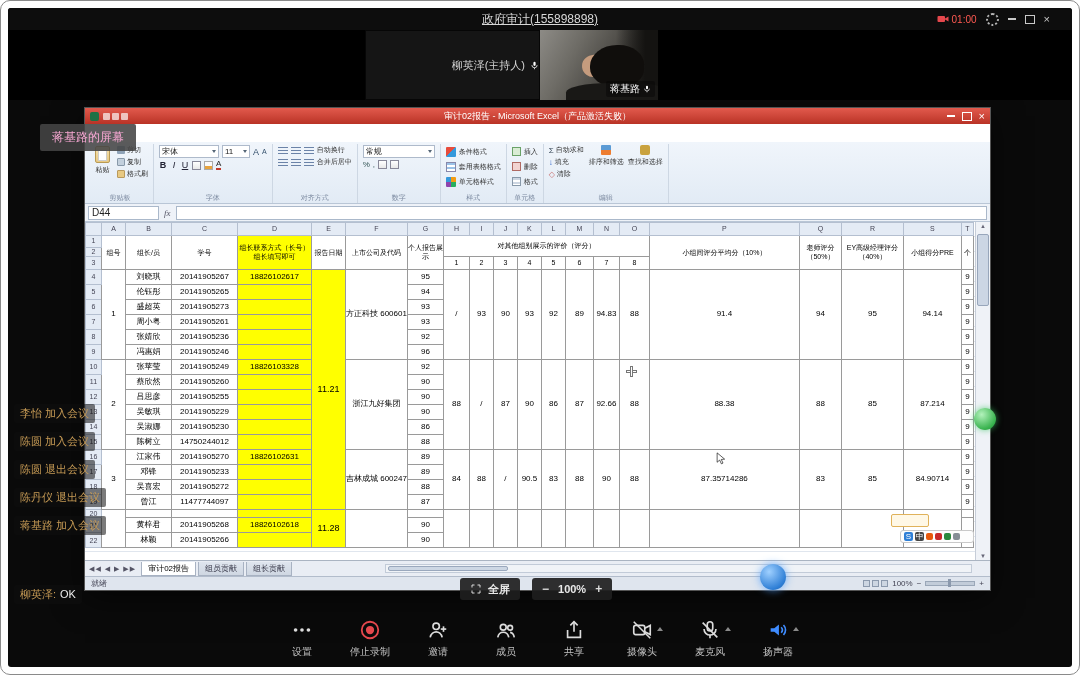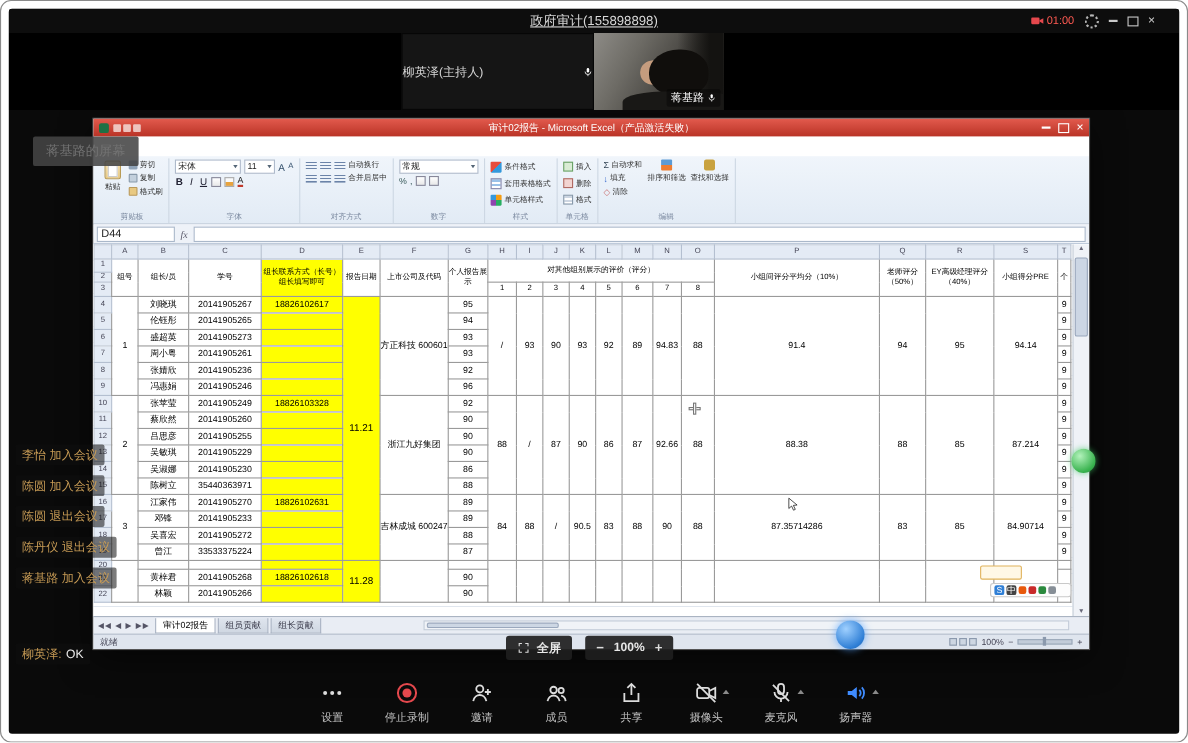--- a/index.html
+++ b/index.html
@@ -15,21 +15,21 @@
   .rec svg{width:12px;height:10px;}
   .gear{width:9px;height:9px;border:2px dotted #b5b5b5;border-radius:50%;}
   .glyph-min{width:8px;height:2px;background:#c9c9c9;}
   .glyph-max{width:8px;height:7px;border:1px solid #c9c9c9;}
   .glyph-close{color:#c9c9c9;font-size:11px;line-height:11px;}
   .glyph-close::before{content:"×";}
 
   
   .videostrip{position:absolute;top:22px;left:0;right:0;height:70px;background:#000;z-index:2;}
   .host-panel{position:absolute;left:357px;top:0;width:175px;height:70px;background:#151515;border:1px solid #060606;
-              display:flex;align-items:center;justify-content:space-between;gap:5px;box-sizing:border-box;}
+              display:flex;align-items:center;justify-content:flex-end;gap:5px;box-sizing:border-box;}
   .host-label{color:#d5d5d5;font-size:11px;}
   .webcam{position:absolute;left:532px;top:0;width:118px;height:70px;overflow:hidden;
           background:linear-gradient(120deg,#8d8b86 0%,#6d6b65 30%,#403e3a 65%,#21201d 100%);}
   .webcam::before{content:"";position:absolute;right:0;top:0;width:36%;height:100%;background:linear-gradient(90deg,transparent,#141311 70%);}
   .cam-face{position:absolute;left:36%;top:36%;width:19%;height:32%;background:#c59c7e;border-radius:55% 45% 45% 55%;transform:rotate(-8deg);}
   .cam-hair{position:absolute;left:42%;top:22%;width:46%;height:60%;background:#100e0c;border-radius:50% 46% 42% 46%;}
   .cam-body{position:absolute;left:22%;bottom:-4px;width:82%;height:30%;background:#191816;border-radius:45% 30% 0 0;}
   .cam-label{position:absolute;right:3px;bottom:3px;display:flex;align-items:center;gap:3px;color:#fff;font-size:10px;
              text-shadow:0 1px 2px #000;background:rgba(0,0,0,.35);padding:1px 4px;border-radius:2px;}
 
@@ -145,21 +145,21 @@
   .xl-status{position:absolute;left:0;right:0;bottom:0;height:14px;background:#dfe5ee;border-top:1px solid #b2bccb;
              display:flex;align-items:center;font-size:8px;color:#445;padding:0 6px;box-sizing:border-box;}
   .st-right{margin-left:auto;display:flex;align-items:center;gap:4px;}
   .views{display:flex;}
   .views i{display:block;width:7px;height:7px;background:#cdd6e2;border:1px solid #8b99ad;margin-left:2px;box-sizing:border-box;}
   .zm::before{content:"−";}.zp::before{content:"+";}
   .ztrack{display:inline-block;width:48px;height:3px;background:#c2ccd9;border:1px solid #9aa7b8;position:relative;}
   .zthumb{position:absolute;left:22px;top:-3px;width:3px;height:8px;background:#8b99ad;}
 
   
-  .tooltip{position:absolute;left:22px;top:116px;background:rgba(68,68,68,.88);color:#737373;font-size:12px;
+  .tooltip{position:absolute;left:32px;top:116px;background:rgba(68,68,68,.88);color:#f9a8d4;font-size:12px;
            padding:5px 12px;border-radius:2px;z-index:6;}
   .chatlog{position:absolute;left:6px;top:396px;z-index:7;}
   .cmsg{margin-bottom:9px;background:rgba(15,15,15,.55);padding:2px 6px;border-radius:2px;width:max-content;font-size:11px;}
   .cname,.cact{color:#c79b55;margin-top:48px;}
   .chatlast{position:absolute;left:6px;top:577px;font-size:11px;z-index:7;background:rgba(15,15,15,.55);padding:2px 6px;border-radius:2px;}
   .chatlast .cok{color:#ececec;margin-left:4px;}
   .pill{position:absolute;top:570px;height:22px;background:rgba(30,30,30,.92);border-radius:3px;color:#e8e8e8;font-size:11px;
         display:flex;align-items:center;gap:6px;padding:0 10px;z-index:8;font-weight:bold;}
   .fullscreen{left:452px;}
   .zoomctl{left:524px;gap:9px;}
@@ -594,21 +594,21 @@
                 <td class="rn">14</td>
                 <td>吴淑娜</td>
                 <td>20141905230</td>
                 <td class="yel"></td>
                 <td>86</td>
                 <td class="tcol">9</td>
               </tr>
               <tr class="drow">
                 <td class="rn">15</td>
                 <td>陈树立</td>
-                <td>35440363971</td>
+                <td>14750244012</td>
                 <td class="yel"></td>
                 <td>88</td>
                 <td class="tcol">9</td>
               </tr>
               <tr class="drow">
                 <td class="rn">16</td>
                 <td rowspan="4">3</td>
                 <td>江家伟</td>
                 <td>20141905270</td>
                 <td class="yel">18826102631</td>
@@ -641,21 +641,21 @@
                 <td class="rn">18</td>
                 <td>吴喜宏</td>
                 <td>20141905272</td>
                 <td class="yel"></td>
                 <td>88</td>
                 <td class="tcol">9</td>
               </tr>
               <tr class="drow">
                 <td class="rn">19</td>
                 <td>曾江</td>
-                <td>33533375224</td>
+                <td>11477744097</td>
                 <td class="yel"></td>
                 <td>87</td>
                 <td class="tcol">9</td>
               </tr>
               <tr class="drow short">
                 <td class="rn">20</td>
                 <td rowspan="3"></td>
                 <td></td>
                 <td></td>
                 <td class="yel"></td>

